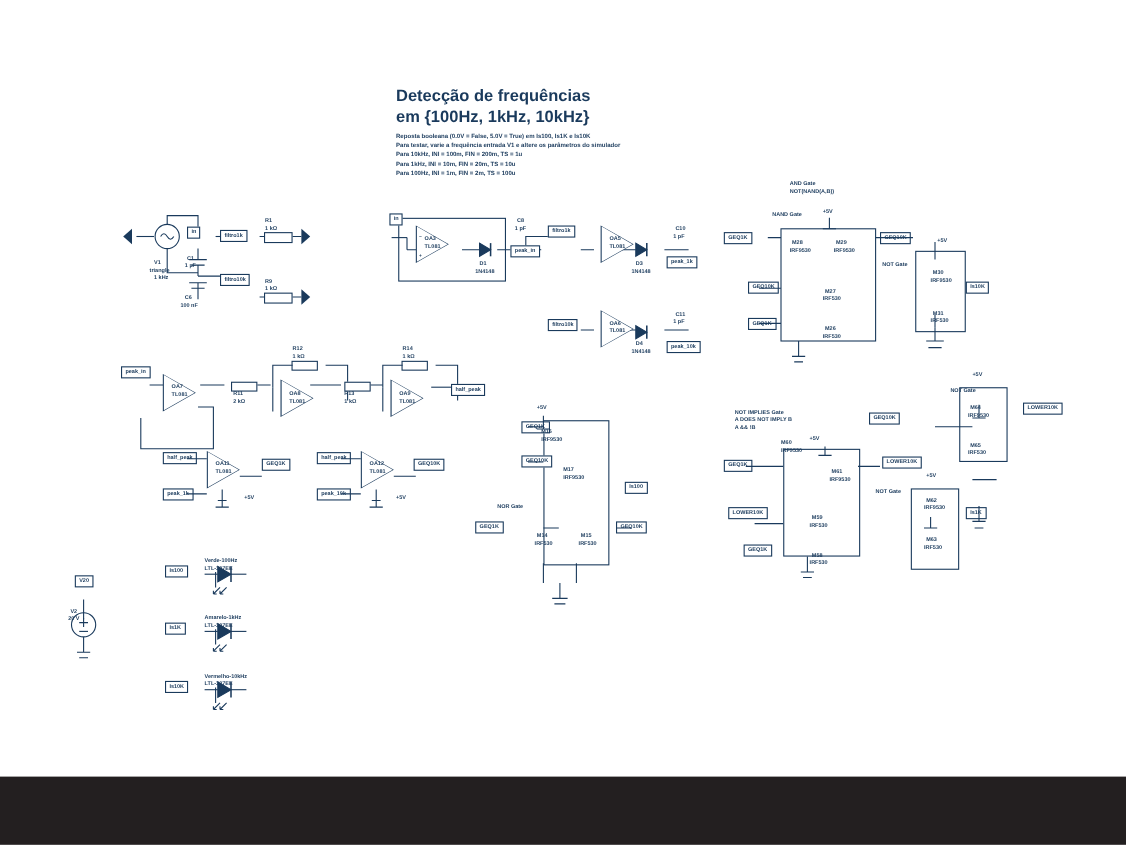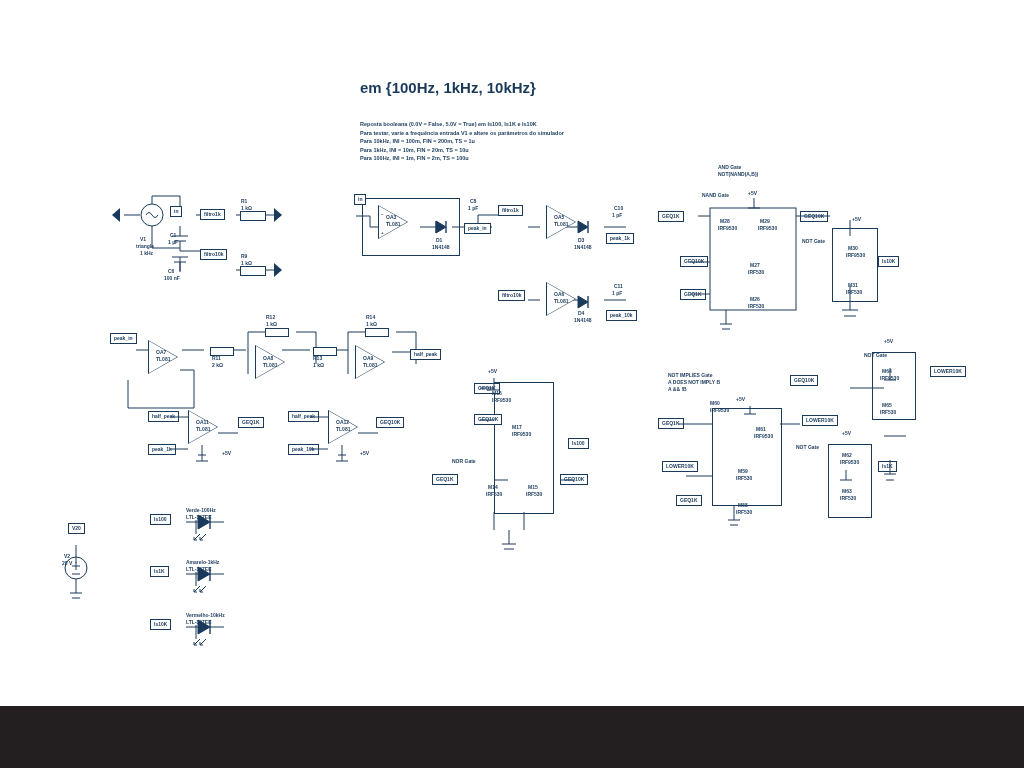--- a/index.html
+++ b/index.html
@@ -56,20 +56,21 @@
     border-left:28px solid #fff;
   }
   svg{position:absolute;left:0;top:0;overflow:visible;}
 </style>
 </head>
 <body>
 
 <div class="canvas">
 
   <div class="title">
+    <div>Detecção de frequências</div>
     <div>em {100Hz, 1kHz, 10kHz}</div>
   </div>
   <div class="notes">
     <div>Reposta booleana (0.0V = False, 5.0V = True) em Is100, Is1K e Is10K</div>
     <div>Para testar, varie a frequência entrada V1 e altere os parâmetros do simulador</div>
     <div>Para 10kHz, INI = 100m, FIN = 200m, TS = 1u</div>
     <div>Para 1kHz, INI = 10m, FIN = 20m, TS = 10u</div>
     <div>Para 100Hz, INI = 1m, FIN = 2m, TS = 100u</div>
   </div>
 

